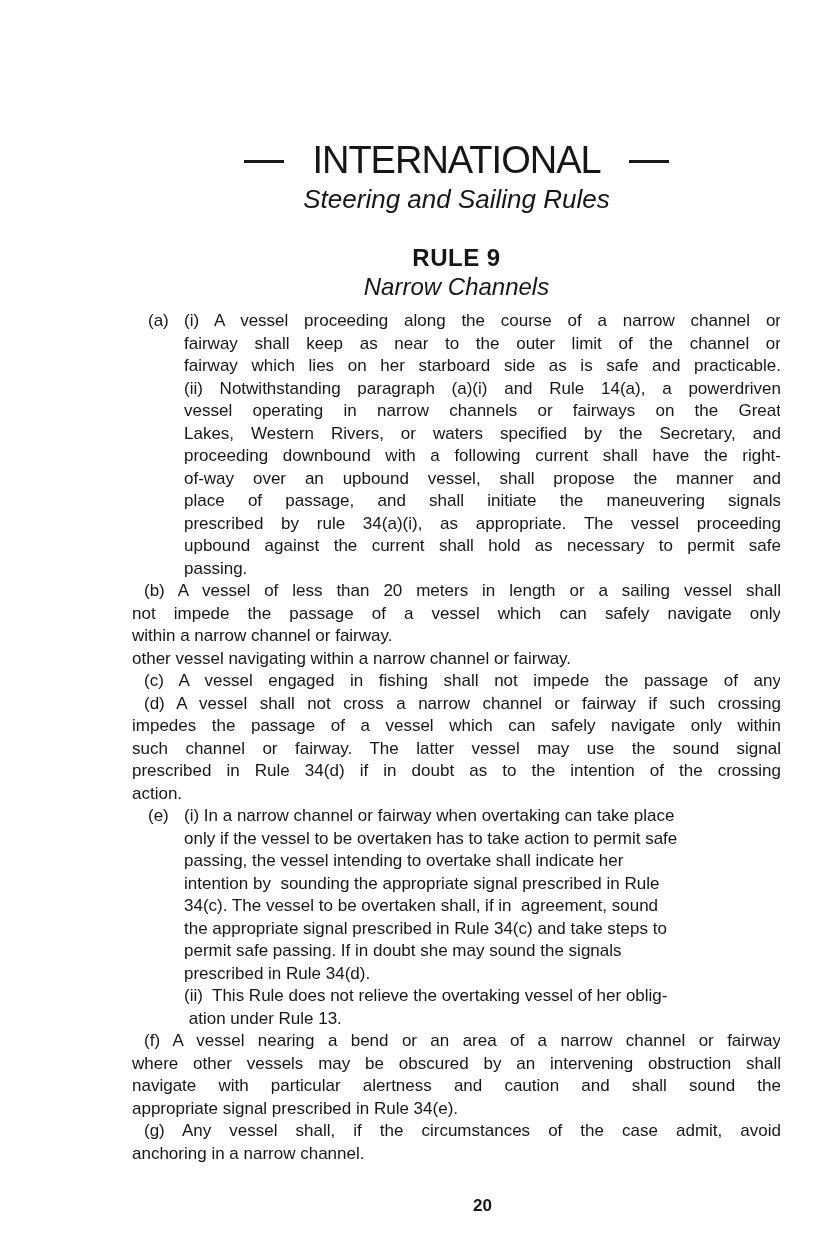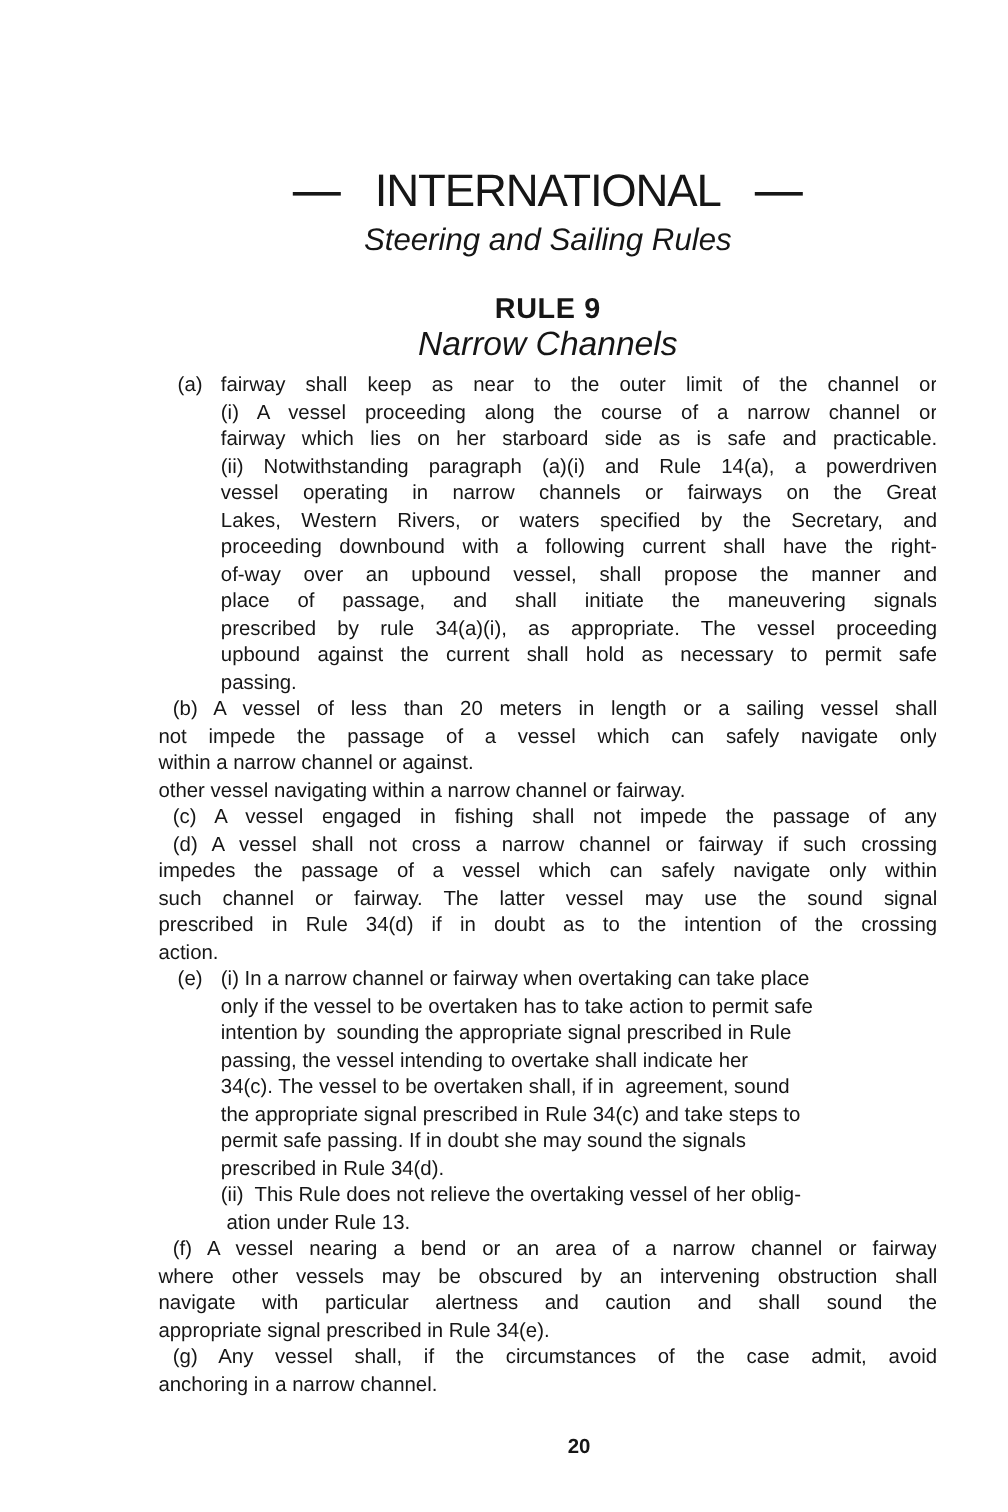--- a/index.html
+++ b/index.html
@@ -56,21 +56,21 @@
     text-align: center;
     font-weight: 700;
     font-size: 24px;
     line-height: 28px;
     letter-spacing: 0.5px;
   }
   .rule-name {
     top: 241px;
     text-align: center;
     font-style: italic;
-    font-size: 28px;
+    font-size: 24px;
     line-height: 26px;
   }
   
   .body {
     top: 277px;
     font-size: 17px;
   }
   .line {
     line-height: 22.5px;
     min-height: 22.5px;
@@ -114,57 +114,57 @@
   <div class="col subtitle">Steering and Sailing Rules</div>
 
   <div class="col rule-number">RULE 9</div>
 
   <div class="col rule-name">Narrow Channels</div>
 
   <div class="col body" id="rule-body">
       <div class="hang">
         <div class="hang-label line">(a)</div>
         <div class="hang-content">
+          <div class="line jl">(i) A vessel proceeding along the course of a narrow channel or</div>
           <div class="line jl">fairway shall keep as near to the outer limit of the channel or</div>
-          <div class="line jl">(i) A vessel proceeding along the course of a narrow channel or</div>
           <div class="line jl">fairway which lies on her starboard side as is safe and practicable.</div>
           <div class="line jl">(ii) Notwithstanding paragraph (a)(i) and Rule 14(a), a powerdriven</div>
           <div class="line jl">vessel operating in narrow channels or fairways on the Great</div>
           <div class="line jl">Lakes, Western Rivers, or waters specified by the Secretary, and</div>
           <div class="line jl">proceeding downbound with a following current shall have the right-</div>
           <div class="line jl">of-way over an upbound vessel, shall propose the manner and</div>
           <div class="line jl">place of passage, and shall initiate the maneuvering signals</div>
           <div class="line jl">prescribed by rule 34(a)(i), as appropriate. The vessel proceeding</div>
           <div class="line jl">upbound against the current shall hold as necessary to permit safe</div>
           <div class="line">passing.</div>
         </div>
       </div>
       <div class="flow">
         <div class="line jl ind">(b) A vessel of less than 20 meters in length or a sailing vessel shall</div>
         <div class="line jl">not impede the passage of a vessel which can safely navigate only</div>
-        <div class="line">within a narrow channel or against.</div>
+        <div class="line">within a narrow channel or fairway.</div>
       </div>
       <div class="flow">
         <div class="line">other vessel navigating within a narrow channel or fairway.</div>
         <div class="line jl ind">(c) A vessel engaged in fishing shall not impede the passage of any</div>
       </div>
       <div class="flow">
         <div class="line jl ind">(d) A vessel shall not cross a narrow channel or fairway if such crossing</div>
         <div class="line jl">impedes the passage of a vessel which can safely navigate only within</div>
         <div class="line jl">such channel or fairway. The latter vessel may use the sound signal</div>
         <div class="line jl">prescribed in Rule 34(d) if in doubt as to the intention of the crossing</div>
         <div class="line">action.</div>
       </div>
       <div class="hang left">
         <div class="hang-label line">(e)</div>
         <div class="hang-content">
           <div class="line">(i) In a narrow channel or fairway when overtaking can take place</div>
           <div class="line">only if the vessel to be overtaken has to take action to permit safe</div>
+          <div class="line">passing, the vessel intending to overtake shall indicate her</div>
           <div class="line">intention by  sounding the appropriate signal prescribed in Rule</div>
-          <div class="line">passing, the vessel intending to overtake shall indicate her</div>
           <div class="line">34(c). The vessel to be overtaken shall, if in  agreement, sound</div>
           <div class="line">the appropriate signal prescribed in Rule 34(c) and take steps to</div>
           <div class="line">permit safe passing. If in doubt she may sound the signals</div>
           <div class="line">prescribed in Rule 34(d).</div>
           <div class="line">(ii)  This Rule does not relieve the overtaking vessel of her oblig-</div>
           <div class="line"> ation under Rule 13.</div>
         </div>
       </div>
       <div class="flow">
         <div class="line jl ind">(f) A vessel nearing a bend or an area of a narrow channel or fairway</div>

